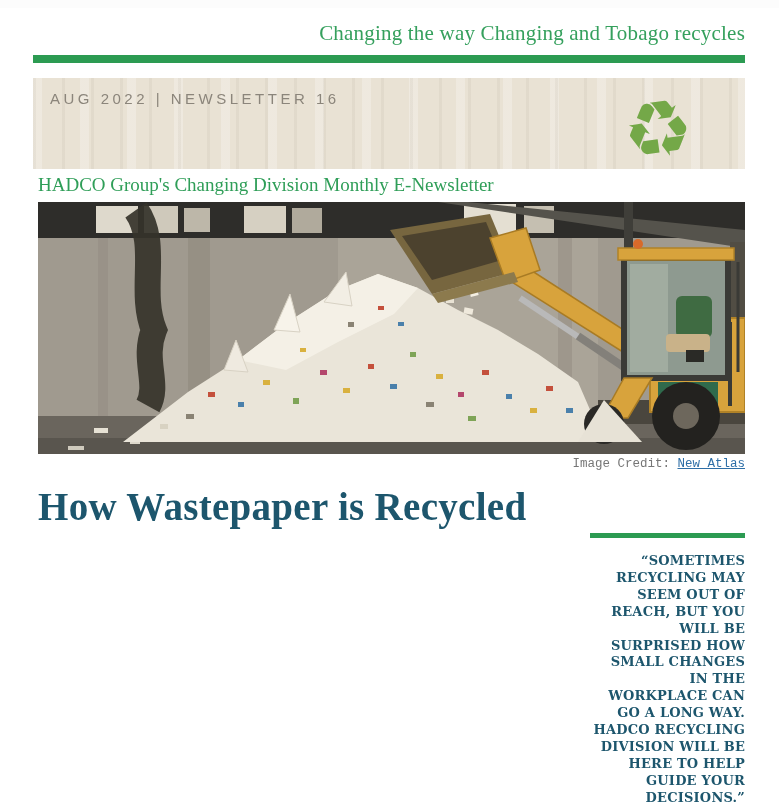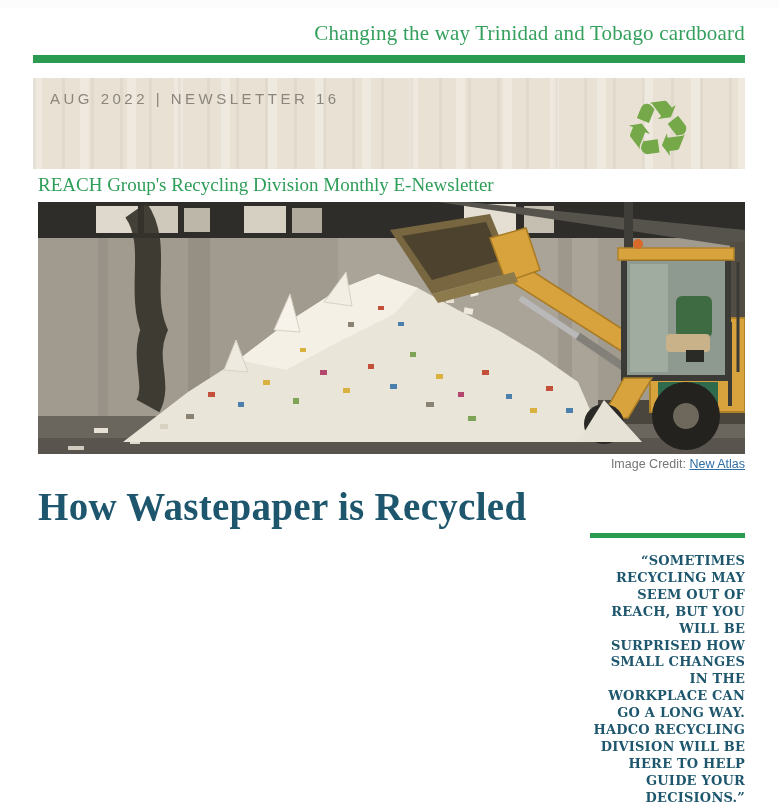--- a/index.html
+++ b/index.html
@@ -60,20 +60,21 @@
     font-size:19px;
     color:#2f9e58;
   }
   .photo-wrap { margin:6px 34px 0 38px; width:707px; height:252px; }
   .credit {
     margin:3px 22px 0 38px;
     width:707px;
     text-align:right;
     font-size:12.5px;
     color:#767676;
+    font-family:Liberation Mono, monospace;
   }
   .credit a { color:#2f6fa7; text-decoration:underline; }
   .content-row {
     display:flex;
     margin:8px 34px 0 38px;
   }
   .main-col { width:532px; }
   .side-col { width:155px; margin-left:20px; }
   .headline {
     font-family:"Liberation Serif", serif;
@@ -101,30 +102,30 @@
     letter-spacing:0.2px;
     color:#1d566d;
     text-align:right;
   }
 </style>
 </head>
 <body>
 
 <div class="top-strip"></div>
 
-<div class="tagline">Changing the way Trinidad and Tobago cardboard</div>
+<div class="tagline">Changing the way Changing and Tobago recycles</div>
 
 <div class="green-bar"></div>
 
 <div class="masthead">
   <div class="kicker">AUG 2022 | NEWSLETTER 16</div>
   <div class="recycle-glyph">♻</div>
 </div>
 
-<div class="subtitle">REACH Group's Recycling Division Monthly E-Newsletter</div>
+<div class="subtitle">HADCO Group's Changing Division Monthly E-Newsletter</div>
 
 <div class="photo-wrap">
   <svg width="707" height="252" viewBox="0 0 707 252" xmlns="http://www.w3.org/2000/svg" aria-hidden="true">
 
     <rect width="707" height="252" fill="#a09a8f"></rect>
     <rect x="300" y="36" width="260" height="180" fill="#b3ada1" opacity="0.55"></rect>
     <rect x="150" y="36" width="22" height="180" fill="#8b857a" opacity="0.5"></rect>
     <rect x="520" y="36" width="14" height="180" fill="#8b857a" opacity="0.4"></rect>
     <rect x="60" y="36" width="10" height="180" fill="#8b857a" opacity="0.35"></rect>
 

